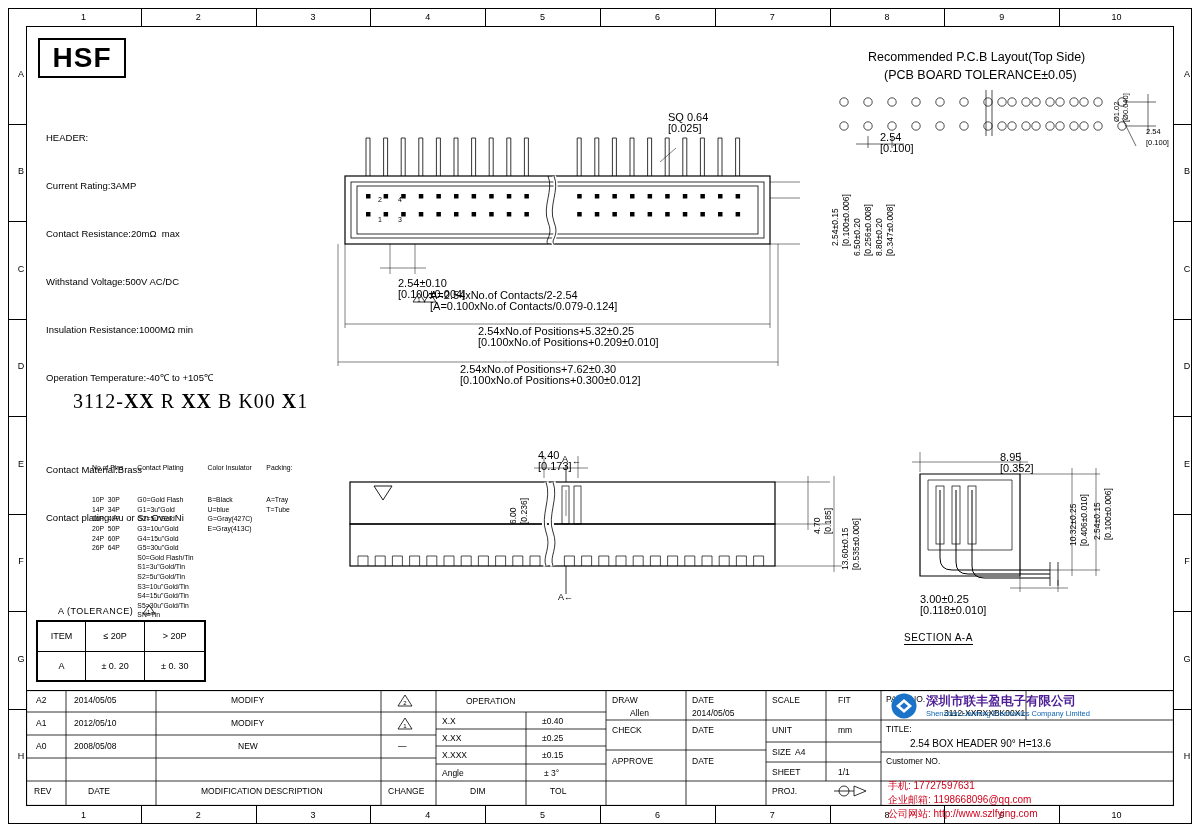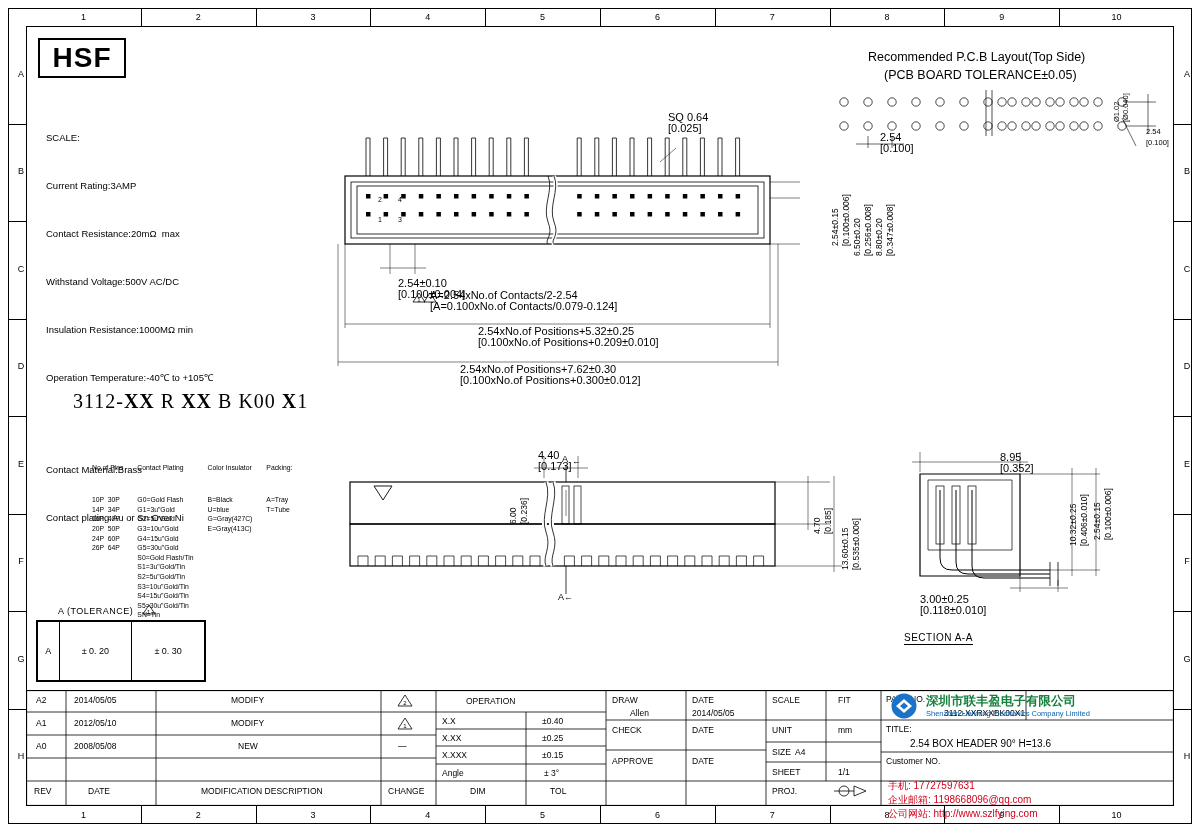--- a/index.html
+++ b/index.html
@@ -125,21 +125,21 @@
       <div class="tickh" style="left: 1174px; top: 611px; width: 18px;"></div>
       <div class="tickh" style="left: 8px; top: 708.5px; width: 18px;"></div>
       <div class="tickh" style="left: 1174px; top: 708.5px; width: 18px;"></div>
     </div>
 
   <div class="abs hsf">
     <span>HSF</span>
   </div>
 
   <div class="abs notes">
-    <div>SCALE:</div>
+    <div>HEADER:</div>
     <div>Current Rating:3AMP</div>
     <div>Contact Resistance:20mΩ  max</div>
     <div>Withstand Voltage:500V AC/DC</div>
     <div>Insulation Resistance:1000MΩ min</div>
     <div>Operation Temperature:-40℃ to +105℃</div>
     <div style="height:12px"></div>
     <div>Contact Material:Brass</div>
     <div>Contact plating:Au or Sn Over Ni</div>
   </div>
 
@@ -172,20 +172,25 @@
   <div class="abs tol-title">
     <span>A (TOLERANCE)</span>
     <svg style="display:inline-block;vertical-align:-2px;margin-left:6px" width="14" height="12">
       <polygon points="1,10 7,1 13,10" fill="none" stroke="#000" stroke-width="0.8"></polygon>
       <text x="7" y="9.5" font-size="6" text-anchor="middle" fill="#000">1</text>
     </svg>
   </div>
   <div class="abs tolbox">
     <table>
       <tbody>
+          <tr>
+        <td>ITEM</td>
+        <td>≤ 20P</td>
+        <td>&gt; 20P</td>
+      </tr>
       <tr>
         <td>A</td>
         <td>± 0. 20</td>
         <td>± 0. 30</td>
       </tr>
     </tbody>
       </table>
   </div>
 
   <div class="abs pcb-h1">Recommended P.C.B Layout(Top Side)</div>
@@ -576,20 +581,20 @@
     <div class="abs t" style="left:918px;top:18px">3112-XXRXXBK00X1</div>
     <div class="abs t" style="left:860px;top:34px">TITLE:</div>
     <div class="abs t" style="left:884px;top:48px;font-size:10px">2.54 BOX HEADER 90° H=13.6</div>
     <div class="abs t" style="left:860px;top:66px">Customer NO.</div>
 
     <svg class="abs" style="left:864px;top:2px" width="30" height="28">
       <circle cx="14" cy="14" r="12.5" fill="#1a73c8"></circle>
       <polygon points="6,14 14,7 22,14 14,21" fill="#fff"></polygon>
       <polygon points="10,14 14,10.5 18,14 14,17.5" fill="#1a73c8"></polygon>
     </svg>
-    <div class="abs" style="left:900px;top:3px;font-size:12.5px;color:#15803d;font-weight:bold">深圳市联丰盈电子有限公司</div>
+    <div class="abs" style="left:900px;top:3px;font-size:12.5px;color:#4c1d95;font-weight:bold">深圳市联丰盈电子有限公司</div>
     <div class="abs" style="left:900px;top:19px;font-size:7.5px;color:#0b63b0">Shenzhen Lianfeng Electronics Company Limited</div>
     <div class="abs cn-red" style="left:862px;top:62px">手机: 17727597631</div>
     <div class="abs cn-red" style="left:862px;top:76px">企业邮箱: 1198668096@qq.com</div>
     <div class="abs cn-red" style="left:862px;top:90px">公司网站: http://www.szlfying.com</div>
   </div>
 
 </div>
 
 </body></html>

